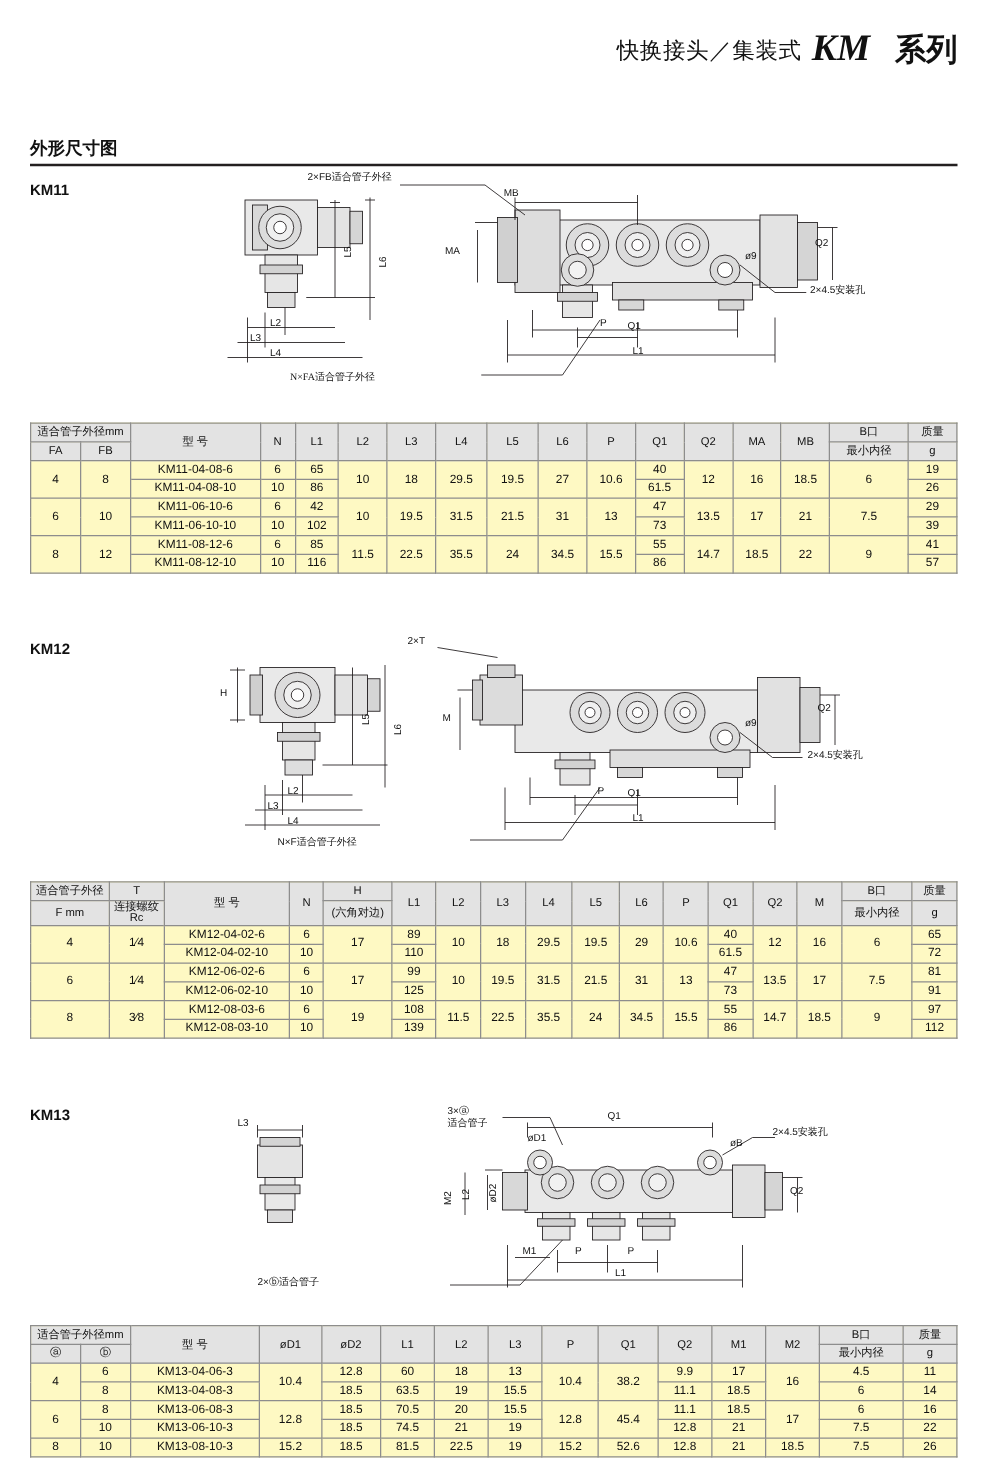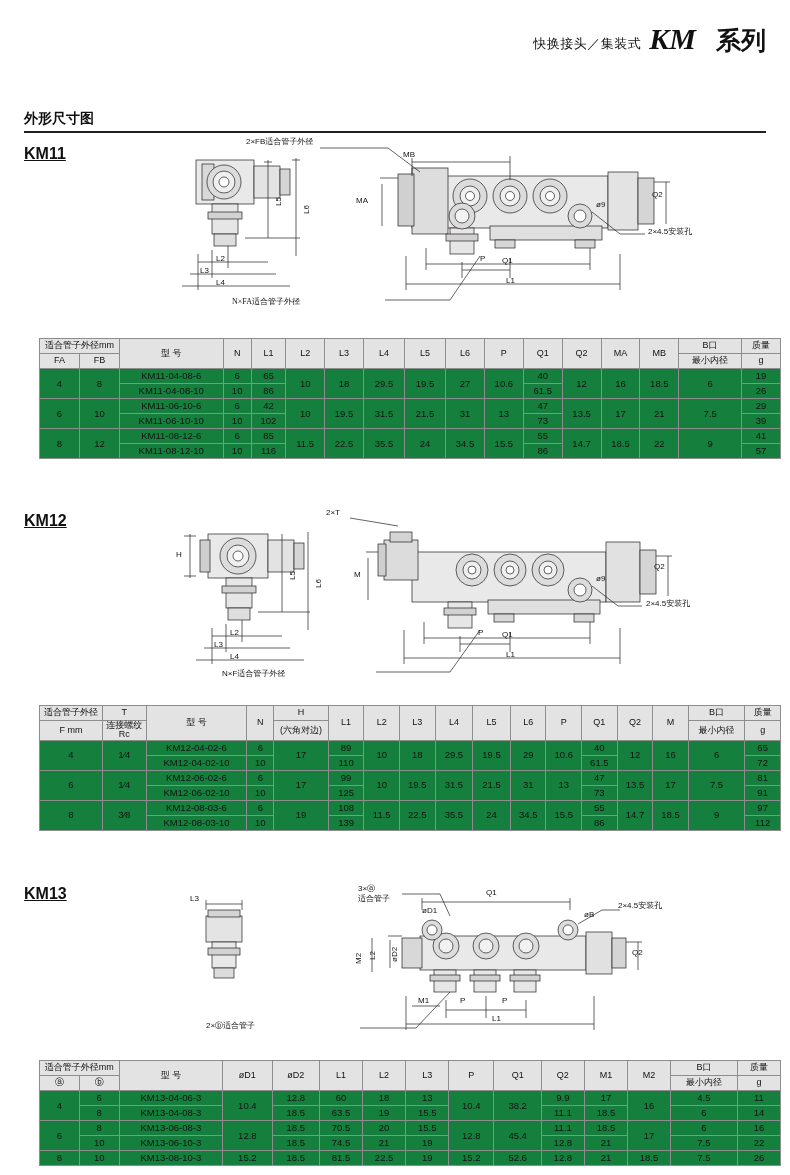--- a/index.html
+++ b/index.html
@@ -12,42 +12,41 @@
     position:relative;
     overflow:hidden;
   }
   .page { position:relative; width:790px; height:1175px; }
 
   
   .header {
     position:absolute; top:22px; right:24px;
     display:flex; align-items:flex-end; gap:8px;
   }
-  .header-sub { font-size:13px; color:#111; letter-spacing:0.5px; padding-bottom:4px;}
+  .header-sub { font-size:18px; color:#111; letter-spacing:0.5px; padding-bottom:4px;}
   .header-title { font-size:30px; font-weight:bold; font-style:italic; font-family:"Liberation Serif", serif;}
   .header-title .series { font-size:25px; font-style:normal; font-weight:bold; font-family:"Liberation Sans", sans-serif; margin-left:20px;}
 
   
   .sec-title {
     position:absolute; left:24px; top:110px;
     font-size:14px; font-weight:bold;
   }
   .sec-rule {
     position:absolute; left:24px; top:131px; width:742px; height:2px; background:#231f20;
   }
 
-  .model-label { position:absolute; font-size:16px; font-weight:bold;text-decoration:underline; }
+  .model-label { position:absolute; font-size:12px; font-weight:bold; }
 
   
   table.spec {
     position:absolute;
     border-collapse:collapse;
     font-size:9.5px;
-    background:#15803d;
-    margin-left:15px;
+    background:#fef9c3;
   }
   table.spec th, table.spec td {
     border:1px solid #8d8d8d;
     text-align:center;
     padding:0 2px;
     white-space:nowrap;
     line-height:1.05;
   }
   table.spec th {
     background:#e3e3e3;

